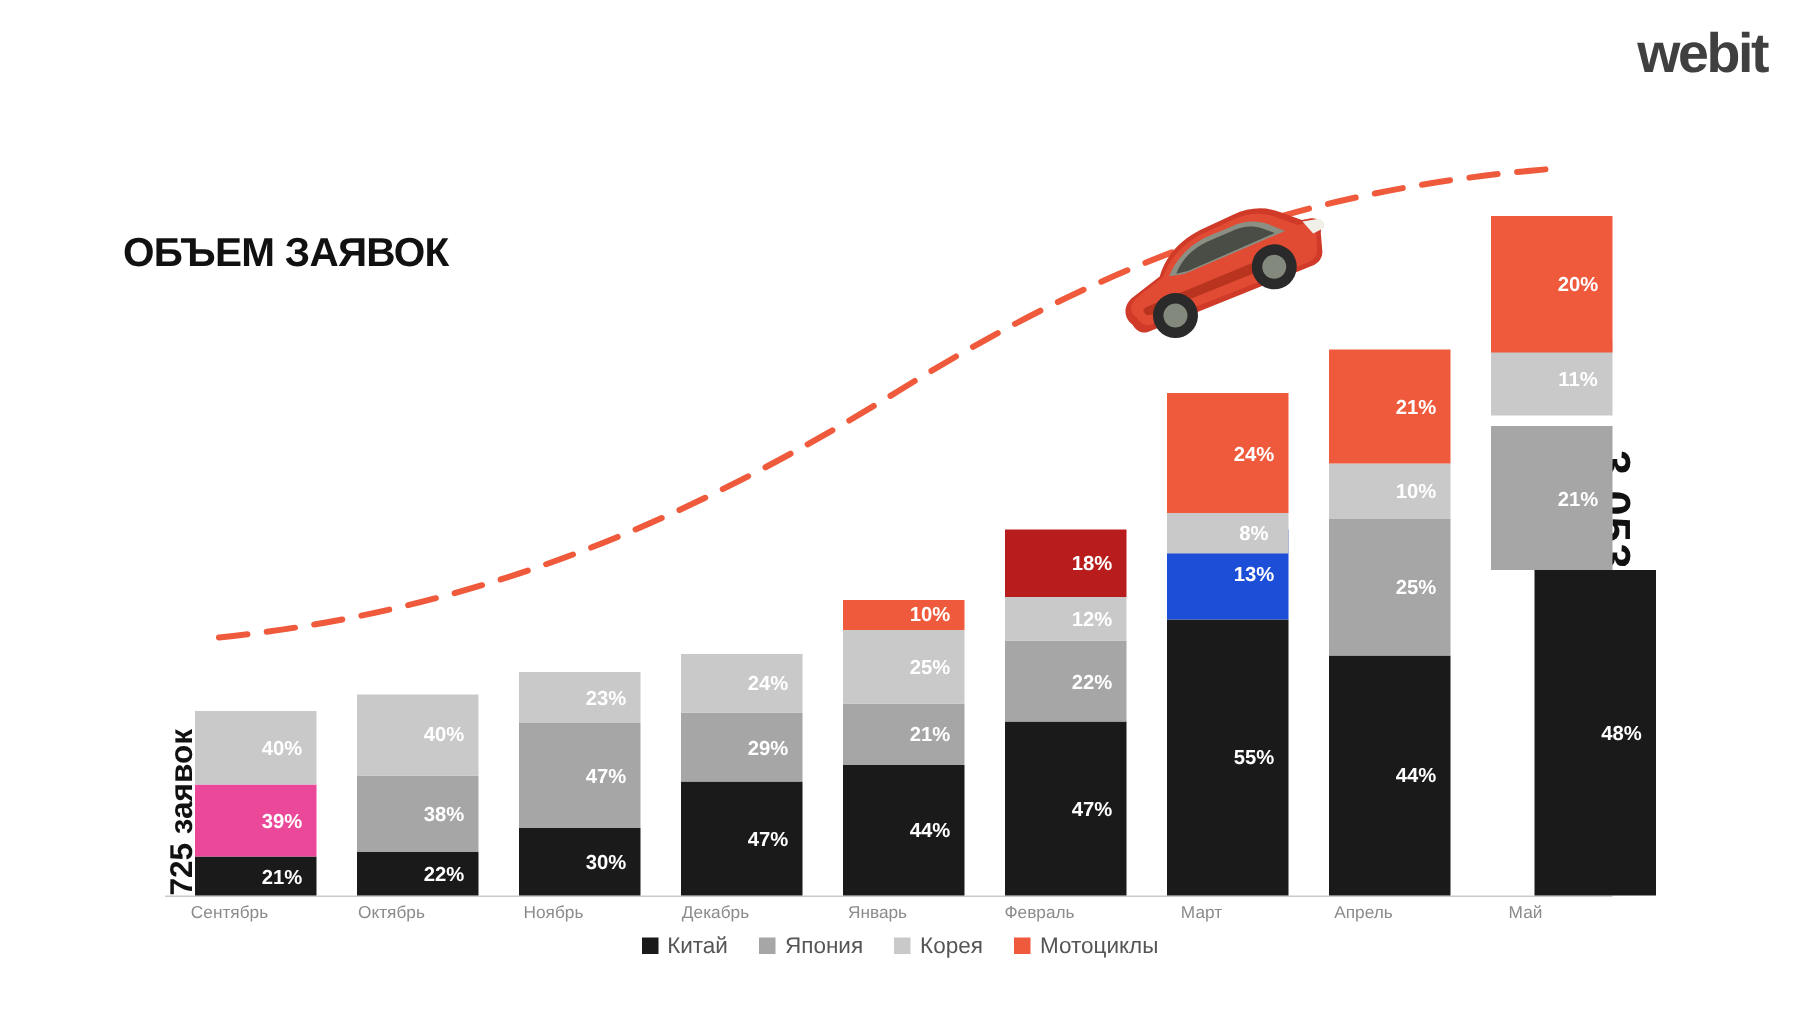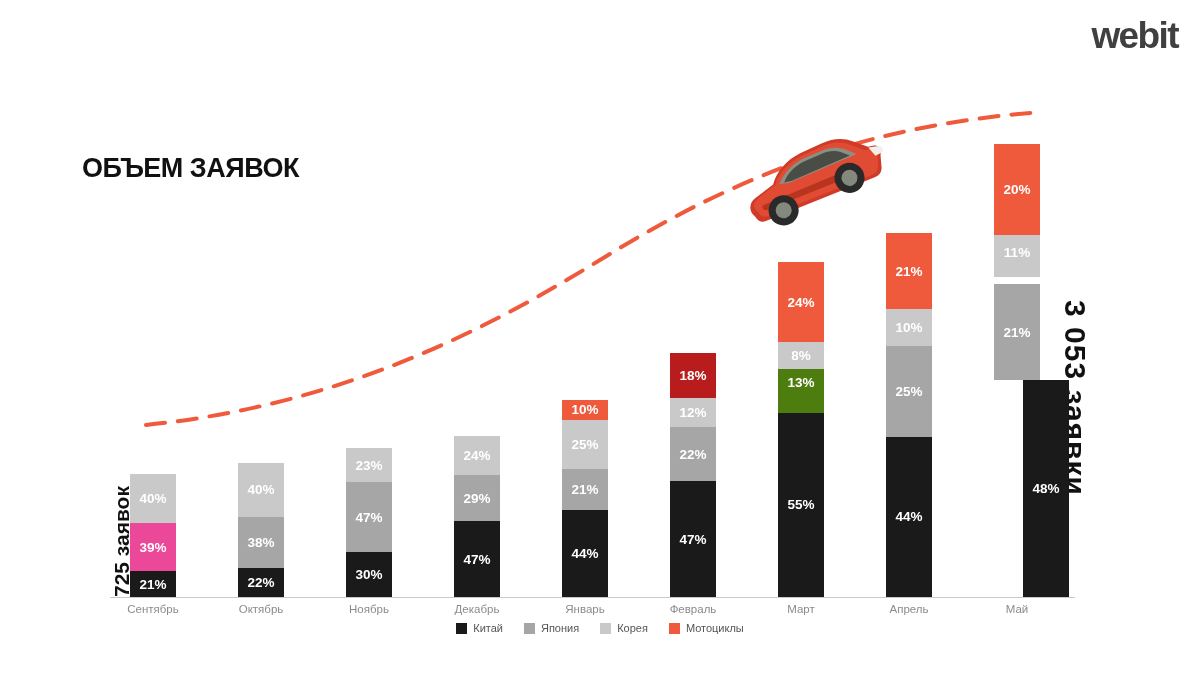--- a/index.html
+++ b/index.html
@@ -45,40 +45,40 @@
   .axis-line{
     position:absolute;left:110px;top:597px;width:965px;height:1px;
     background:#c9c9c9;
   }
 
   .bar{position:absolute;width:46px;}
   .seg{
     position:absolute;left:0;width:100%;
     display:flex;align-items:center;justify-content:center;
     font-size:13.5px;font-weight:bold;color:#ffffff;
-    letter-spacing:0px;overflow:hidden;
+    letter-spacing:0px;overflow:hidden;padding-left:35px;
   }
 
   .xlabel{
     position:absolute;top:603px;width:120px;text-align:center;
     font-size:11.5px;color:#8b8b8b;font-weight:normal;
   }
 
   
   .trend{position:absolute;left:0;top:0;}
   .car{position:absolute;left:731px;top:133px;width:162px;height:100px;}
 
   
   .legend{
     position:absolute;left:0;top:622px;width:1200px;
     display:flex;justify-content:center;align-items:center;gap:21px;
   }
   .legend-item{display:flex;align-items:center;gap:6px;}
   .swatch{width:11px;height:11px;display:block;}
-  .legend-label{font-size:11px;color:#555555;}
+  .legend-label{font-size:15px;color:#555555;}
 </style>
 </head>
 <body>
 
 <div class="brand">webit</div>
 
 <div class="title">ОБЪЕМ ЗАЯВОК</div>
 
 <div class="side-cap left">725 заявок</div>
 <div class="side-cap right">3 053 заявки</div>
@@ -188,21 +188,21 @@
         </div>
         <div class="seg" style="background: #b91c1c; height: 45px; bottom: 199.26px; justify-content: center;">
           <span>18%</span>
         </div>
       </div>
       <div class="xlabel" style="left: 633px;">Февраль</div>
       <div class="bar" style="left: 778px; top: 262px; height: 335px;">
         <div class="seg" style="background: rgb(26, 26, 26); height: 184.25px; bottom: 0px;">
           <span>55%</span>
         </div>
-        <div class="seg" style="background: #4d7c0f; height: 60px; bottom: 184.25px;">
+        <div class="seg" style="background: #1d4ed8; height: 60px; bottom: 184.25px;">
           <span>13%</span>
         </div>
         <div class="seg" style="background: rgb(201, 201, 201); height: 26.8px; bottom: 227.8px;">
           <span>8%</span>
         </div>
         <div class="seg" style="background: rgb(240, 90, 60); height: 80.4px; bottom: 254.6px;">
           <span>24%</span>
         </div>
       </div>
       <div class="xlabel" style="left: 741px;">Март</div>

